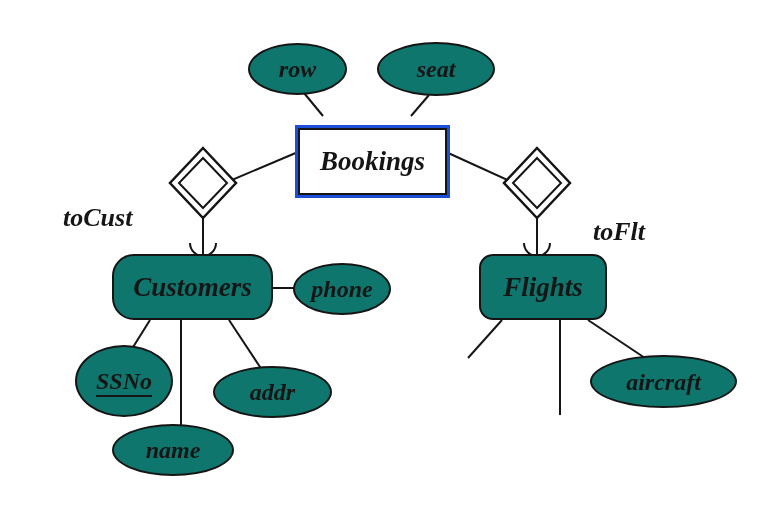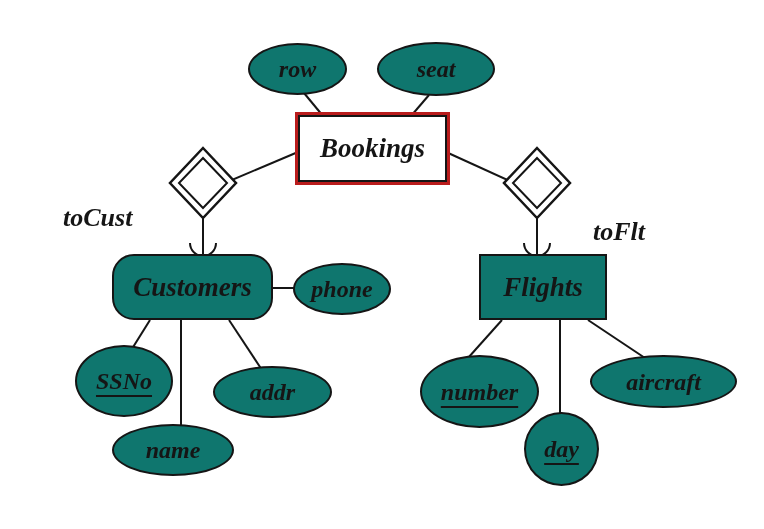--- a/index.html
+++ b/index.html
@@ -7,21 +7,21 @@
     position:relative;width:764px;height:529px;background:#ffffff;
     font-family:"Liberation Serif","DejaVu Serif",serif;color:#151515;overflow:hidden;
   }
   .wires{position:absolute;left:0;top:0;width:764px;height:529px;}
   .node{
     position:absolute;display:flex;align-items:center;justify-content:center;
     background:#0f766e;font-style:italic;font-weight:bold;text-align:center;
     box-sizing:border-box;line-height:1;
   }
   .rect{border:2.5px solid #151515;font-size:27px;}
-  .weak-outer{border:3px solid #b91c1c;font-size:27px;}
+  .weak-outer{border:3px solid #1d4ed8;font-size:27px;margin-top:13px;}
   .weak-inner{
     border:2px solid #151515;width:100%;height:100%;box-sizing:border-box;
     display:flex;align-items:center;justify-content:center;background:#fff;
   }
   .oval{border:2px solid #151515;border-radius:50%;font-size:24px;}
   .key-label{text-decoration:underline;text-underline-offset:6px;text-decoration-thickness:2px;}
   .rel-label{
     position:absolute;font-style:italic;font-weight:bold;font-size:26px;
     background:transparent;line-height:1;margin-top:32px;
   }
@@ -62,21 +62,21 @@
 
   <div class="node weak-outer" style="left:295px;top:112px;width:155px;height:73px;">
     <div class="weak-inner">
       <span>Bookings</span>
     </div>
   </div>
 
   <div class="node rect" style="left:112px;top:254px;width:161px;height:66px;border-radius:22px;">
     <span>Customers</span>
   </div>
-  <div class="node rect" style="left:479px;top:254px;width:128px;height:66px;">
+  <div class="node rect" style="left:479px;top:254px;width:128px;height:66px;border-radius:14px;">
     <span>Flights</span>
   </div>
 
   <div class="node oval" style="left:248px;top:43px;width:99px;height:52px;">
     <span>row</span>
   </div>
   <div class="node oval" style="left:377px;top:42px;width:118px;height:54px;">
     <span>seat</span>
   </div>
   <div class="node oval" style="left:293px;top:263px;width:98px;height:52px;">
@@ -84,26 +84,20 @@
   </div>
   <div class="node oval" style="left:75px;top:345px;width:98px;height:72px;">
     <span class="key-label">SSNo</span>
   </div>
   <div class="node oval" style="left:112px;top:424px;width:122px;height:52px;">
     <span>name</span>
   </div>
   <div class="node oval" style="left:213px;top:366px;width:119px;height:52px;">
     <span>addr</span>
   </div>
-  <div class="node oval" style="left:420px;top:355px;width:119px;height:73px;">
-    <span class="key-label">number</span>
-  </div>
-  <div class="node oval" style="left:524px;top:412px;width:75px;height:74px;">
-    <span class="key-label">day</span>
-  </div>
   <div class="node oval" style="left:590px;top:355px;width:147px;height:53px;">
     <span>aircraft</span>
   </div>
 
   <div class="rel-label" style="left:63px;top:173px;">toCust</div>
   <div class="rel-label" style="left:593px;top:187px;">toFlt</div>
 
 </div>
 
 </body></html>

